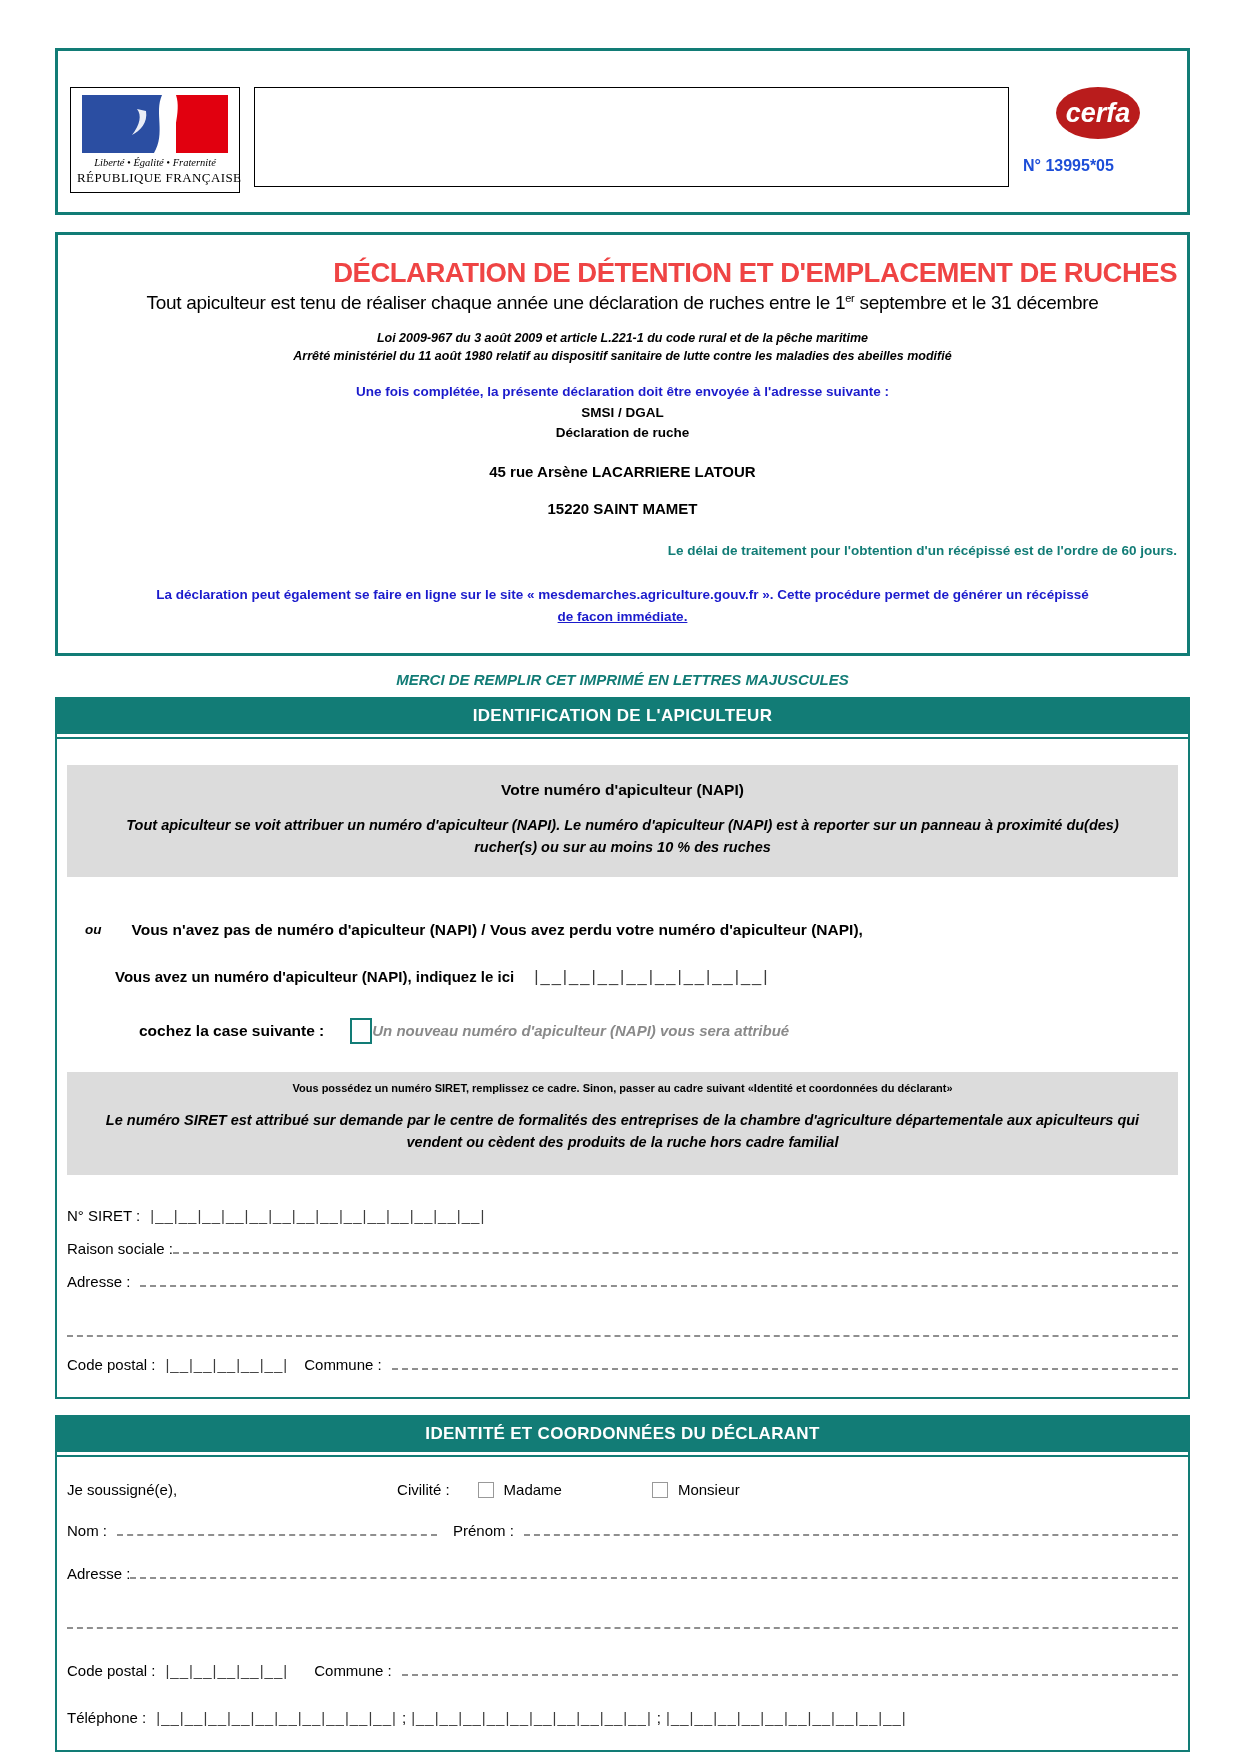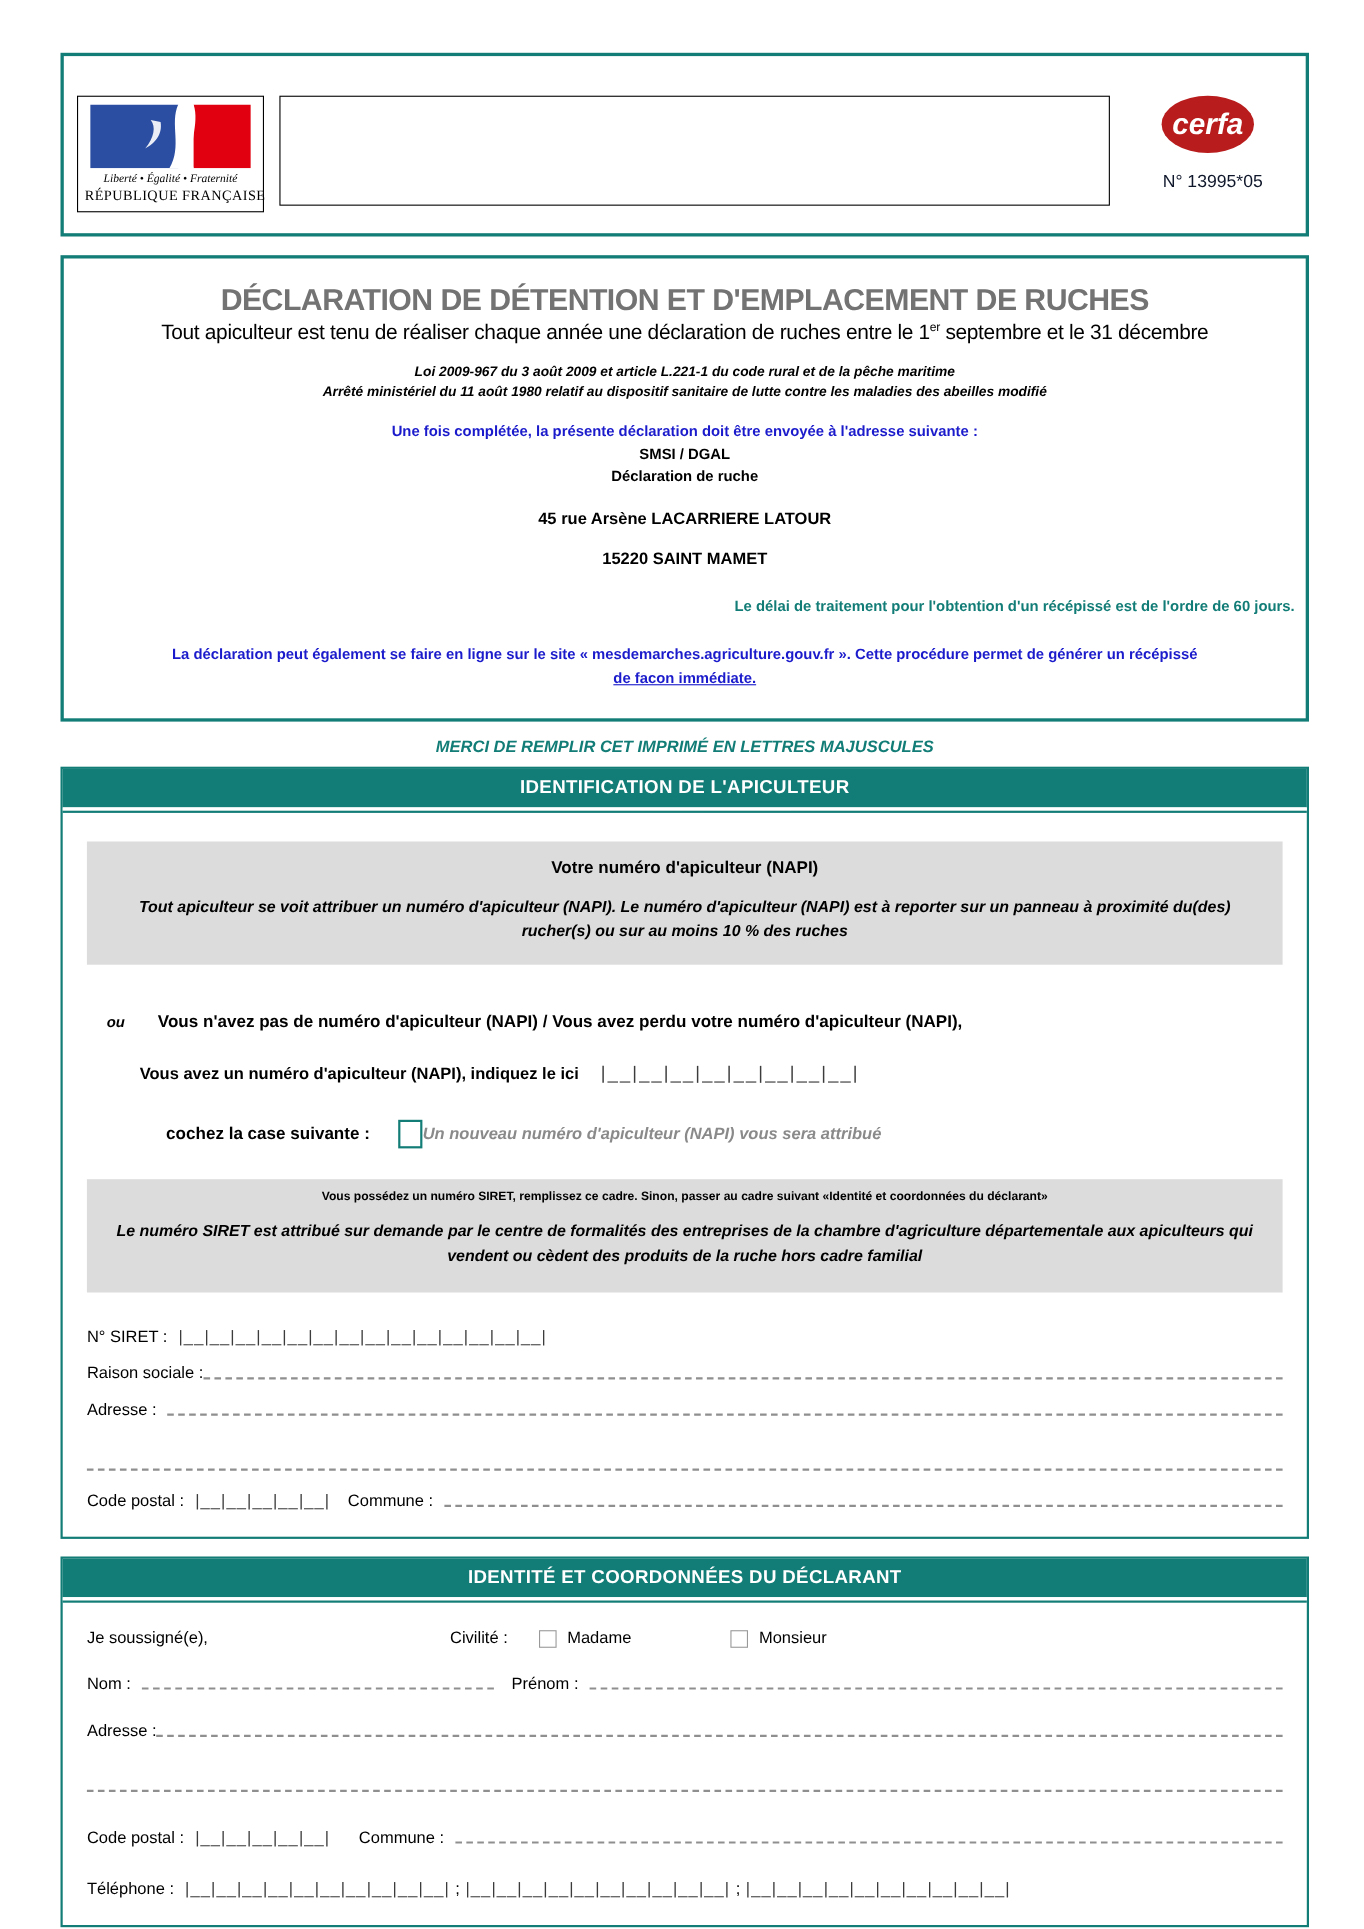--- a/index.html
+++ b/index.html
@@ -18,25 +18,25 @@
   .rf-flag { width: 146px; height: 58px; margin: 0 auto 4px; display: block; }
   .rf-motto { font-family: "Liberation Serif", serif; font-style: italic; font-size: 10.5px; white-space: nowrap; }
   .rf-republic { font-family: "Liberation Serif", serif; font-size: 13px; letter-spacing: .4px; margin-top: 2px; white-space: nowrap; }
   .mid-box { flex: 1; border: 1px solid #000; height: 100px; }
   .right-col { width: 150px; flex: none; display: flex; flex-direction: column; align-items: center; }
   .cerfa-oval {
     width: 84px; height: 52px; background: #b91c1c; border-radius: 50%;
     color: #fff; display: flex; align-items: center; justify-content: center;
     font-family: Liberation Sans, sans-serif; font-style: italic; font-weight: bold; font-size: 27px;
   }
-  .cerfa-num { margin-top: 18px; color: #0f172a; font-weight: normal; font-size: 16px; align-self: flex-start; margin-left: 34px; }
+  .cerfa-num { margin-top: 18px; color: #1d4ed8; font-weight: bold; font-size: 16px; align-self: flex-start; }
 
   
   .title-box { margin-top: 17px; border: 3px solid #127C76; text-align: center; padding: 22px 10px 26px; }
-  .main-title { color: #737373; font-size: 27.5px; font-weight: bold; letter-spacing: -.5px; }
+  .main-title { color: #ef4444; font-size: 27.5px; font-weight: bold; letter-spacing: -.5px; text-align: right; }
   .subtitle { font-size: 19px; margin-top: 3px; letter-spacing: -.3px; }
   .subtitle sup { font-size: 11px; }
   .laws { margin-top: 15px; font-size: 12.5px; font-weight: bold; font-style: italic; line-height: 1.45; }
   .blue { color: #1b1bcc; }
   .teal-text { color: #127C76; }
   .notice { font-weight: bold; font-size: 13.5px; }
   .send-notice { margin-top: 18px; }
   .addr { font-weight: bold; font-size: 13.5px; line-height: 1.5; margin-top: 4px; }
   .addr-spaced { margin-top: 20px; font-weight: bold; font-size: 15px; }
   .delay-notice { margin-top: 26px; text-align: right; }
@@ -44,21 +44,21 @@
   .underline { text-decoration: underline; }
 
   .merci { text-align: center; color: #127C76; font-weight: bold; font-style: italic; font-size: 15px; margin: 15px 0 9px; }
 
   
   .section { border: 2px solid #127C76; margin-top: 0; }
   .section + .section { margin-top: 16px; }
   .section-header { background: #127C76; color: #fff; font-weight: bold; font-size: 17px; text-align: center; padding: 7px 0 8px; letter-spacing: .3px; }
   .header-gap { height: 3px; background: #fff; }
   .header-rule { height: 2px; background: #127C76; }
-  .section-body { padding: 26px 22px 24px; }
+  .section-body { padding: 26px 10px 24px; }
 
   .gray-box { background: #DCDCDC; padding: 16px 36px 18px; text-align: center; }
   .gray-box-title { font-weight: bold; font-size: 15.5px; }
   .gray-box-text { font-weight: bold; font-style: italic; font-size: 14.5px; margin-top: 16px; line-height: 1.5; }
 
   .row { display: flex; align-items: flex-end; }
   .row-center { display: flex; align-items: center; }
   .label { font-size: 15px; white-space: nowrap; }
   .bold { font-weight: bold; }
   .cells { color: #3c3c3c; font-size: 15px; letter-spacing: 1px; white-space: nowrap; }

